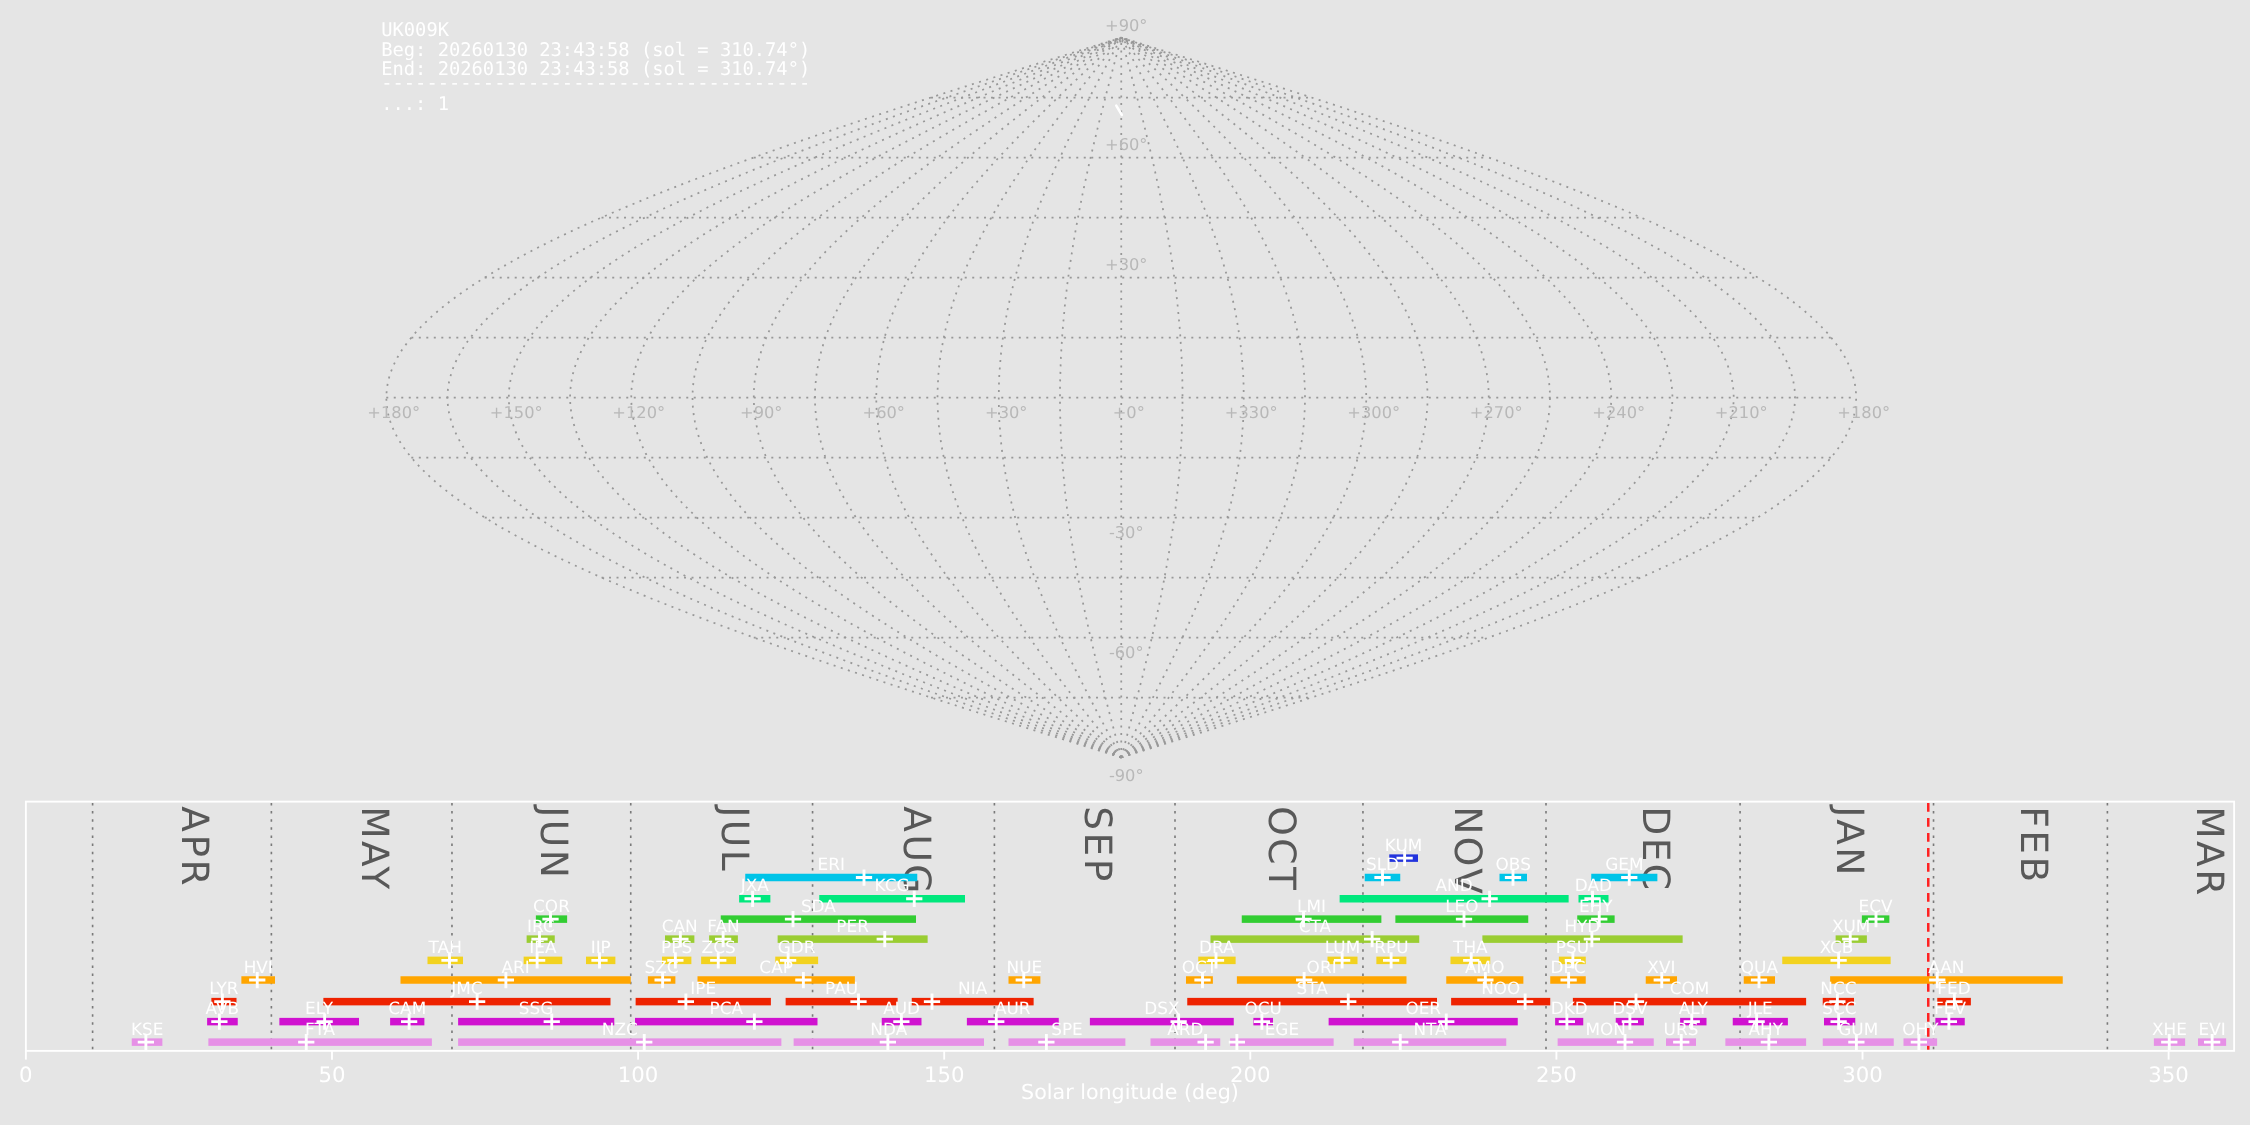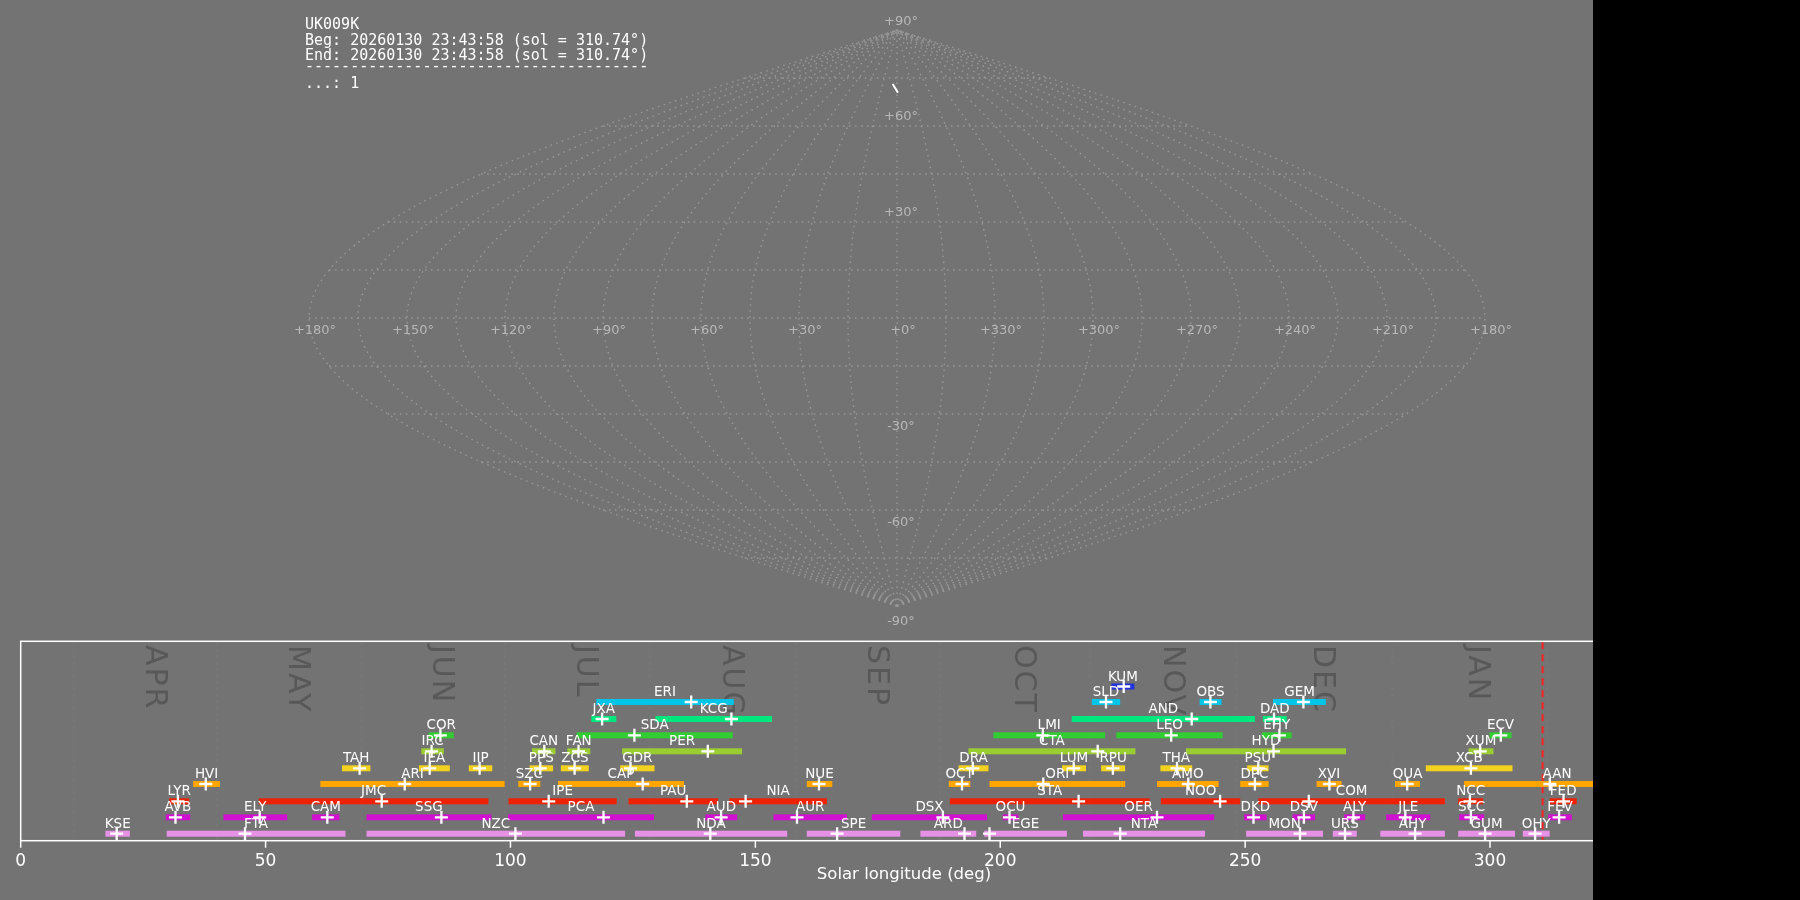--- a/index.html
+++ b/index.html
@@ -1,16 +1,16 @@
 <!DOCTYPE html>
 <html><head>
 <meta charset="utf-8">
 <style>
   html,body{margin:0;padding:0;background:#000;}
-  #app{position:relative;width:1593px;height:900px;background:#737373;overflow:hidden;
+  #app{position:relative;width:1800px;height:900px;background:#e5e5e5;overflow:hidden;
        font-family:"DejaVu Sans",sans-serif;}
   svg text{user-select:none;}
   .hdr{font-family:"DejaVu Sans Mono","Liberation Mono",monospace;font-size:15px;fill:#fff;}
 </style>
 </head>
 <body>
 
 <div id="app">
   <svg id="scene" width="1800" height="900" viewBox="0 0 1800 900">
 

